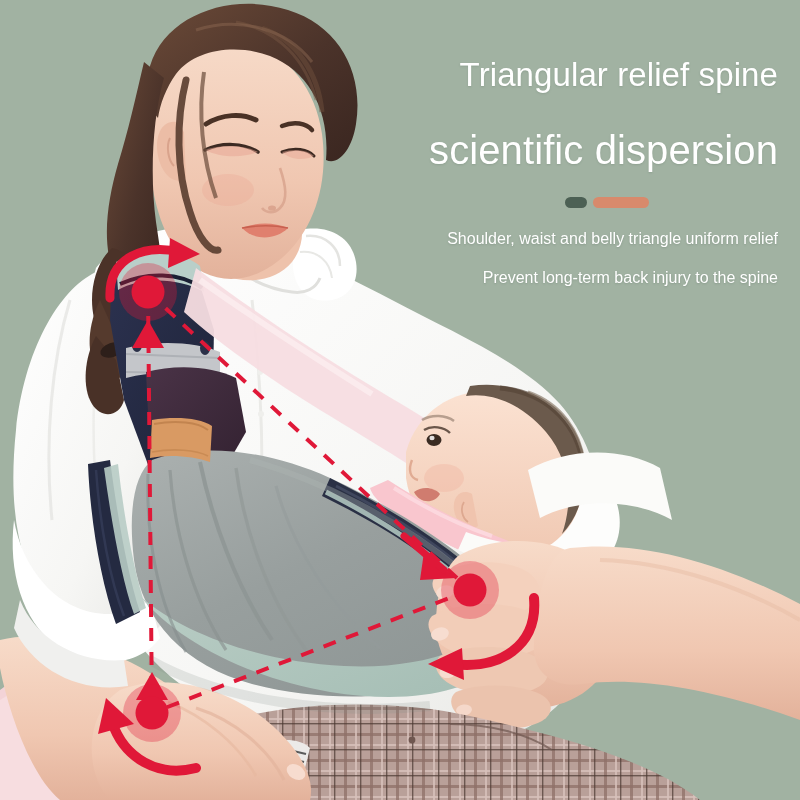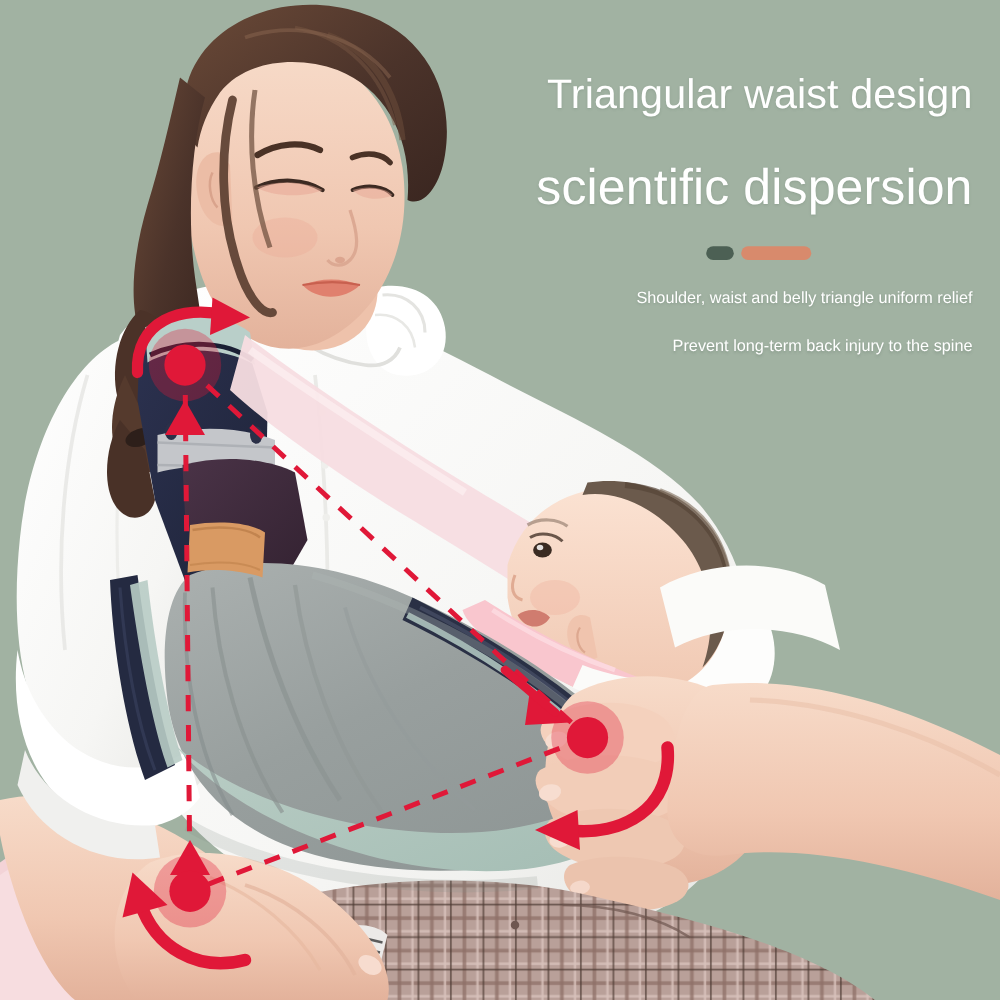--- a/index.html
+++ b/index.html
@@ -19,21 +19,21 @@
   #textblock { position:absolute; left:0; top:0; width:800px; height:310px; }
   .headline {
     position:absolute; right:22px; color:#ffffff;
     font-weight:300; letter-spacing:.1px; white-space:nowrap;
     text-shadow:0 1px 2px rgba(90,110,95,.25);
   }
   #h1 { top:56px; font-size:33px; }
   #h2 { top:128px; font-size:40px; }
   .sub {
     position:absolute; right:22px; color:#ffffff;
-    font-weight:400; font-size:13px; white-space:nowrap;
+    font-weight:400; font-size:16px; white-space:nowrap;
     text-shadow:0 1px 2px rgba(90,110,95,.3);
   }
   #s1 { top:230px; }
   #s2 { top:269px; }
 
   #pills { position:absolute; left:565px; top:197px; display:flex; align-items:center; gap:6px; }
   .pill { height:11px; border-radius:6px; }
   #pill-a { width:22px; background:#4c6054; }
   #pill-b { width:56px; background:#d88a6c; }
 
@@ -310,21 +310,21 @@
         <path d="M196 708 C 234 720, 268 748, 284 780" stroke="#e3b49c" stroke-width="3" fill="none" opacity=".7"></path>
         <path d="M168 702 C 204 716, 238 744, 256 776" stroke="#e6b89f" stroke-width="2.6" fill="none" opacity=".6"></path>
         <ellipse cx="296" cy="772" rx="10" ry="7" fill="#f7dccf" transform="rotate(32 296 772)"></ellipse>
 
         <path d="M150 660 C 220 700, 330 716, 430 706" stroke="#7f8887" stroke-width="10" fill="none" opacity=".18"></path>
       </g>
     </svg>
   </div>
 
   <div id="textblock">
-    <div class="headline" id="h1">Triangular waist design</div>
+    <div class="headline" id="h1">Triangular relief spine</div>
     <div class="headline" id="h2">scientific dispersion</div>
 
     <div id="pills">
       <span class="pill" id="pill-a"></span>
       <span class="pill" id="pill-b"></span>
     </div>
 
     <div class="sub" id="s1">Shoulder, waist and belly triangle uniform relief</div>
     <div class="sub" id="s2">Prevent long-term back injury to the spine</div>
   </div>

